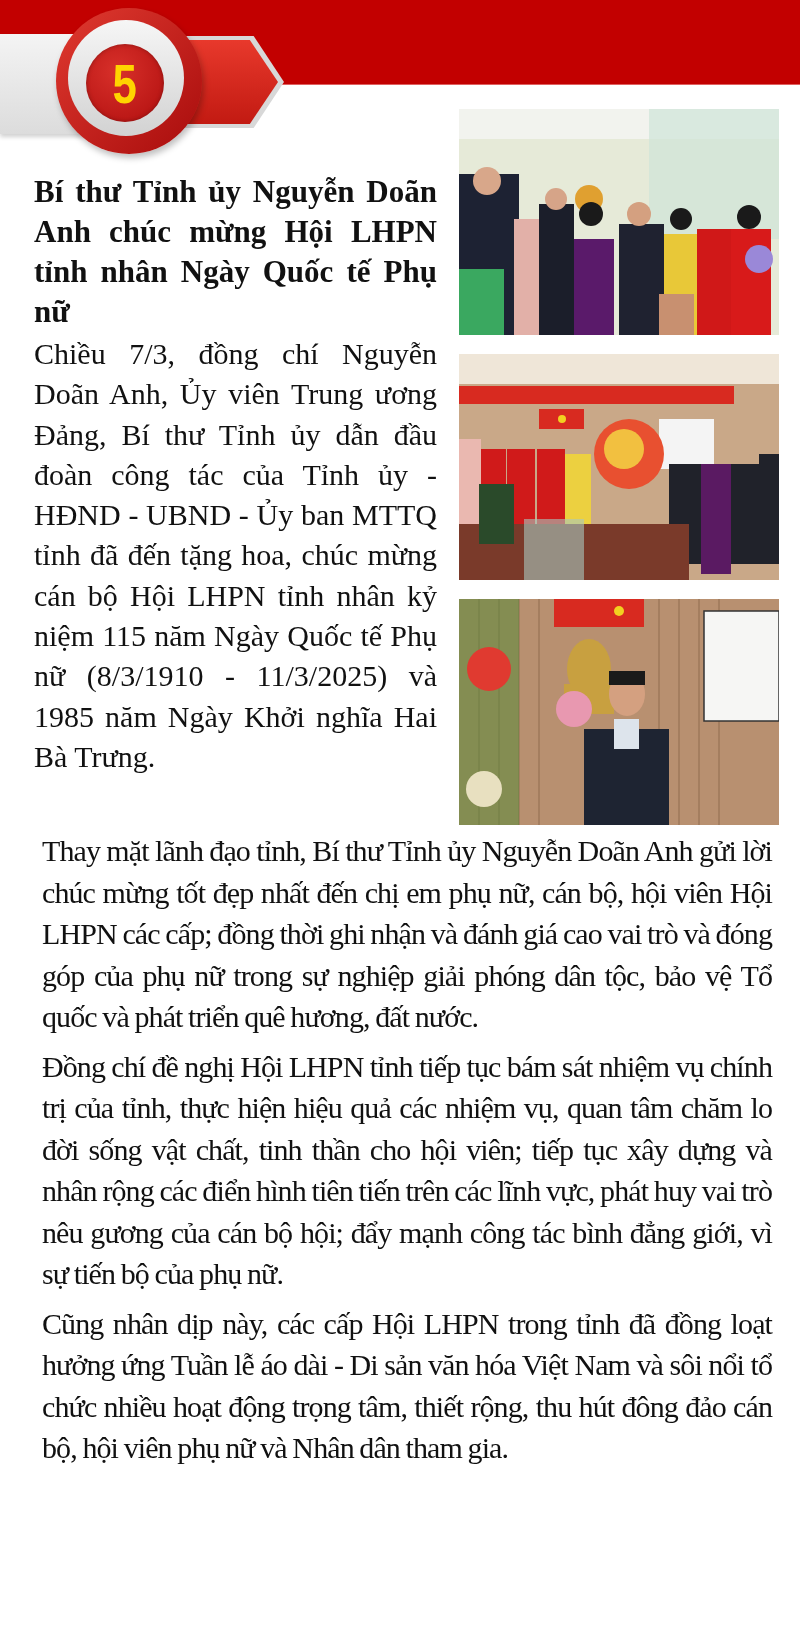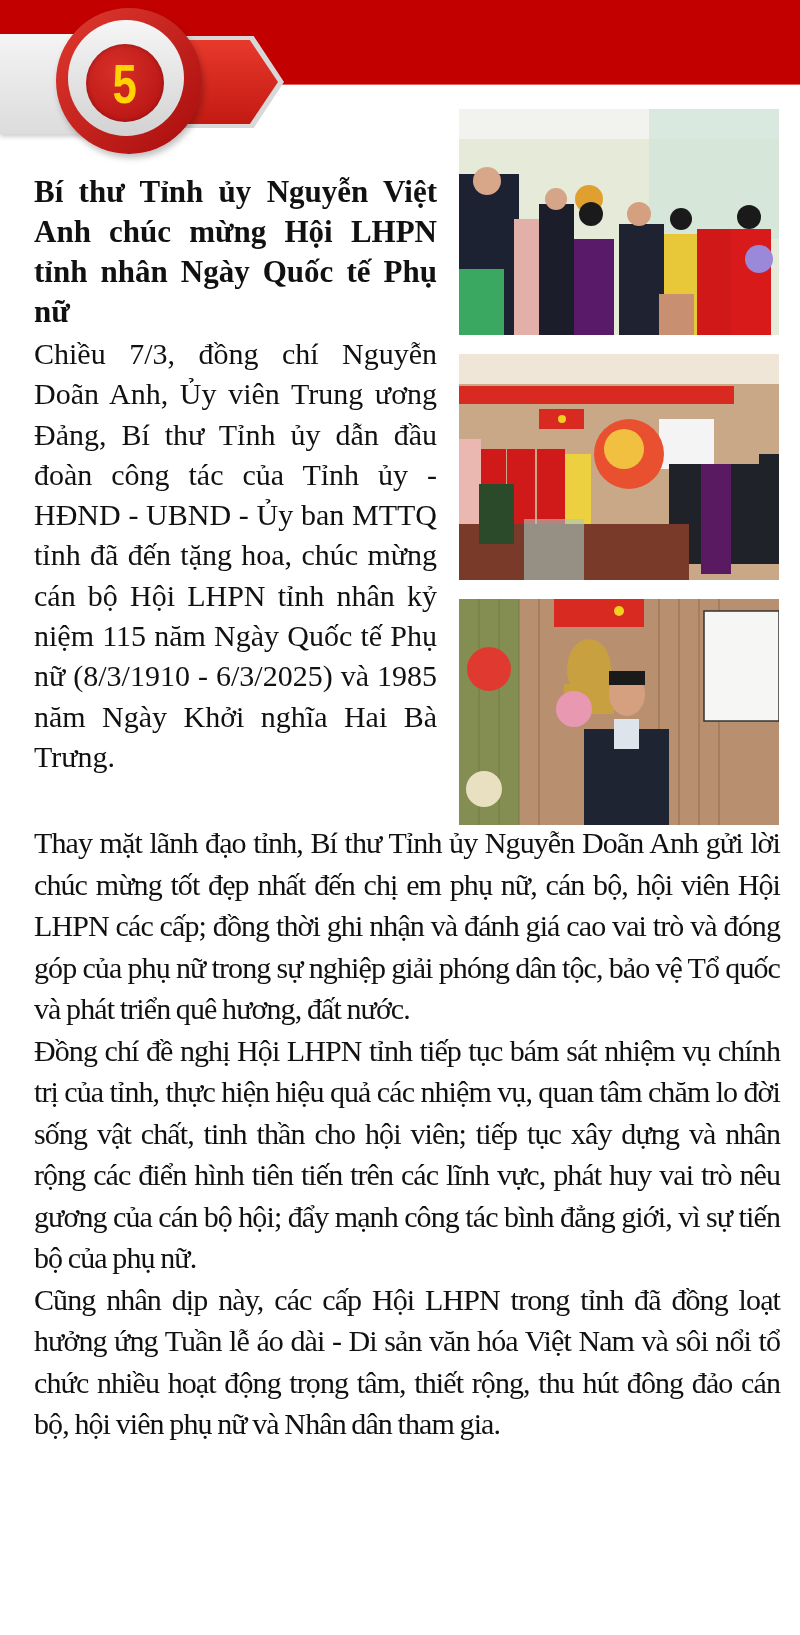--- a/index.html
+++ b/index.html
@@ -33,21 +33,21 @@
                   font-size: 56px; color: #ffd400; line-height: 1;
                   transform: scaleX(0.78); display: inline-block; margin-top: 2px; }
 
   
   .title { position: absolute; left: 34px; top: 172px; width: 403px; margin: 0;
            font-size: 31px; font-weight: 700; line-height: 40px; text-align: justify;
            text-align-last: left; color: #111; }
   .lead { position: absolute; left: 34px; top: 334px; width: 403px; margin: 0;
           font-size: 30px; line-height: 40.3px; text-align: justify; color: #111; }
   .body-wrap { position: absolute; left: 34px; top: 822px; width: 746px; }
-  .body-para { margin: 0; font-size: 30px; line-height: 41.5px; text-align: justify; color: #111;
+  .body-para { margin: 8px; font-size: 30px; line-height: 41.5px; text-align: justify; color: #111;
                letter-spacing: -0.9px; word-spacing: -1px; }
 
   
   .photo { position: absolute; left: 459px; width: 320px; height: 226px; overflow: hidden; }
   .photo svg { display: block; width: 100%; height: 100%; }
   .photo-1 { top: 109px; }
   .photo-2 { top: 354px; }
   .photo-3 { top: 599px; }
 </style>
 </head>
@@ -58,22 +58,22 @@
   <div class="badge-pill"></div>
   <div class="badge-arrow-edge"></div>
   <div class="badge-arrow"></div>
   <div class="badge-ring"></div>
   <div class="badge-ring-inner"></div>
   <div class="badge-disc">
     <span class="badge-number">5</span>
   </div>
 </div>
 
-<h1 class="title">Bí thư Tỉnh ủy Nguyễn Việt Anh chúc mừng Hội LHPN tỉnh nhân Ngày Quốc tế Phụ nữ</h1>
-<p class="lead">Chiều 7/3, đồng chí Nguyễn Doãn Anh, Ủy viên Trung ương Đảng, Bí thư Tỉnh ủy dẫn đầu đoàn công tác của Tỉnh ủy - HĐND - UBND - Ủy ban MTTQ tỉnh đã đến tặng hoa, chúc mừng cán bộ Hội LHPN tỉnh nhân kỷ niệm 115 năm Ngày Quốc tế Phụ nữ (8/3/1910 - 6/3/2025) và 1985 năm Ngày Khởi nghĩa Hai Bà Trưng.</p>
+<h1 class="title">Bí thư Tỉnh ủy Nguyễn Doãn Anh chúc mừng Hội LHPN tỉnh nhân Ngày Quốc tế Phụ nữ</h1>
+<p class="lead">Chiều 7/3, đồng chí Nguyễn Doãn Anh, Ủy viên Trung ương Đảng, Bí thư Tỉnh ủy dẫn đầu đoàn công tác của Tỉnh ủy - HĐND - UBND - Ủy ban MTTQ tỉnh đã đến tặng hoa, chúc mừng cán bộ Hội LHPN tỉnh nhân kỷ niệm 115 năm Ngày Quốc tế Phụ nữ (8/3/1910 - 11/3/2025) và 1985 năm Ngày Khởi nghĩa Hai Bà Trưng.</p>
 
 <div class="photo photo-1">
   <svg viewBox="0 0 320 226" preserveAspectRatio="none">
     <rect width="320" height="226" fill="#e6ead8"></rect>
     <rect x="0" y="0" width="320" height="30" fill="#f2f3ee"></rect>
     <rect x="190" y="0" width="130" height="130" fill="#cfe4d8" opacity="0.7"></rect>
     <circle cx="130" cy="90" r="14" fill="#e0a030"></circle>
     <rect x="0" y="65" width="60" height="161" fill="#1d2233"></rect>
     <circle cx="28" cy="72" r="14" fill="#d8a78a"></circle>
     <rect x="55" y="110" width="30" height="116" fill="#e2b0a8"></rect>

